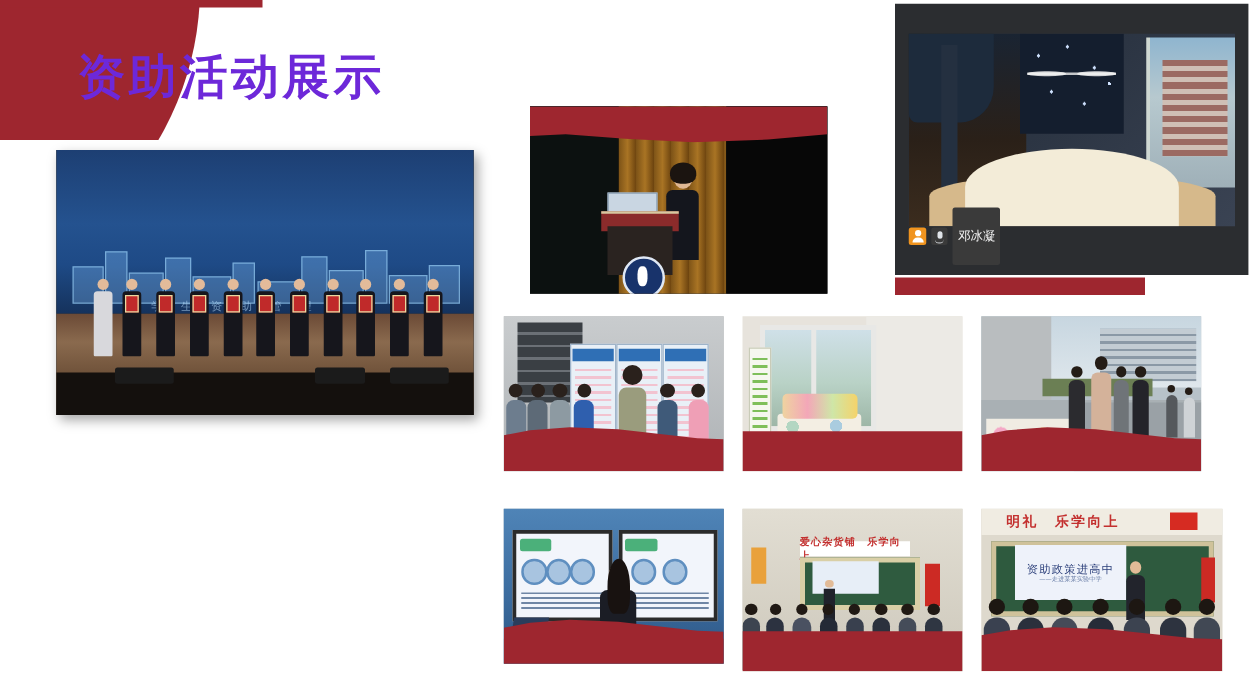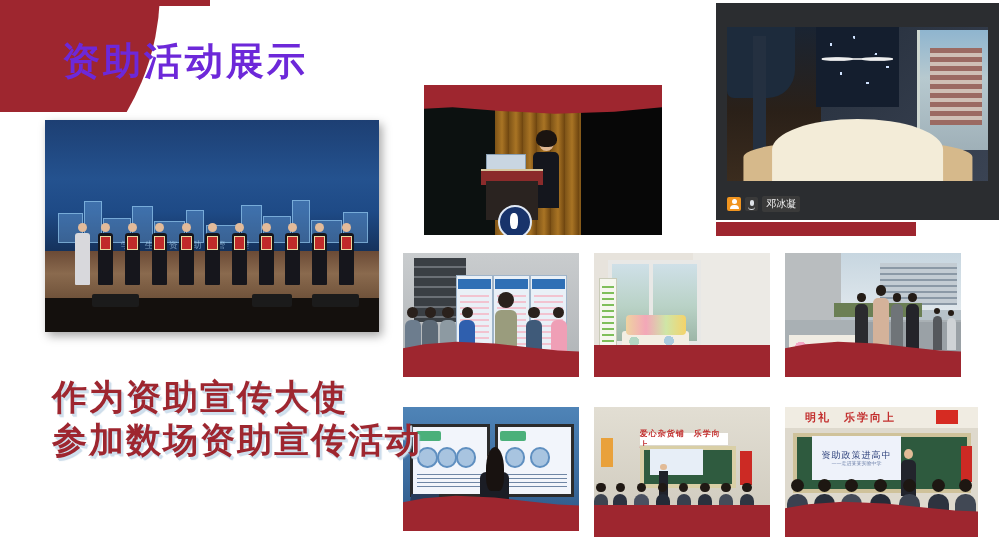--- a/index.html
+++ b/index.html
@@ -152,21 +152,21 @@
     background:#f3ecd8;border-radius:50% 50% 0 0;}
   .ph-video .coat{position:absolute;left:50%;transform:translateX(-50%);bottom:0;width:88%;height:26%;
     background:#d6b98b;border-radius:40% 40% 0 0;}
   .ph-video .namebar{position:absolute;left:4%;bottom:3.5%;display:flex;align-items:center;gap:4px;z-index:5;}
   .ph-video .avatar-ic{width:14px;height:14px;background:#f0941f;border-radius:2px;position:relative;}
   .ph-video .avatar-ic::before{content:"";position:absolute;left:4.5px;top:2px;width:5px;height:5px;border-radius:50%;background:#fff;}
   .ph-video .avatar-ic::after{content:"";position:absolute;left:2.5px;top:8px;width:9px;height:4px;border-radius:4px 4px 0 0;background:#fff;}
   .ph-video .mic-ic{width:13px;height:14px;background:#3a3a3a;position:relative;border-radius:2px;}
   .ph-video .mic-ic::before{content:"";position:absolute;left:4.5px;top:2.5px;width:4px;height:6px;border-radius:2px;background:#dfe3e8;}
   .ph-video .mic-ic::after{content:"";position:absolute;left:3px;top:9px;width:7px;height:3px;border-bottom:1.5px solid #dfe3e8;border-radius:0 0 4px 4px;}
-  .ph-video .vname{color:#f2f2f2;font-size:10px;background:#3a3a3a;padding:1px 4px;border-radius:2px;white-space:nowrap;}
+  .ph-video .vname{color:#f2f2f2;font-size:10px;background:#3a3a3a;padding:16px 4px;border-radius:2px;white-space:nowrap;}
 
   
   .ph-poster{background:#b9bcbd;}
   .ph-poster .wall{position:absolute;inset:0;background:linear-gradient(180deg,#c9ccce 0%,#aeb2b5 100%);}
   .ph-poster .lockers{position:absolute;left:6%;top:4%;width:30%;height:52%;
     background:repeating-linear-gradient(180deg,#3a3f44 0,#3a3f44 8px,#6b7076 8px,#6b7076 10px);}
   .ph-poster .board{position:absolute;top:18%;height:70%;background:#e9f0f7;border:1px solid #9fb4c9;}
   .ph-poster .board::before{content:"";position:absolute;left:4%;top:3%;right:4%;height:12%;background:#2f6fb5;}
   .ph-poster .board::after{content:"";position:absolute;left:8%;top:22%;right:8%;bottom:8%;
     background:repeating-linear-gradient(180deg,#f2c3d0 0,#f2c3d0 2px,transparent 2px,transparent 6px);}
@@ -278,24 +278,20 @@
 <body>
 
 <div class="slide">
 
   <div class="corner-swoosh"></div>
   <div class="corner-swoosh2"></div>
   <div class="corner-top-strip"></div>
 
   <div class="page-title">资助活动展示</div>
 
-  <div class="caption">
-    <span>作为资助宣传大使</span>
-    <span class="l2">参加数场资助宣传活动</span>
-  </div>
 
   <div class="photo shadowed ph-ceremony" style="left:45px;top:120px;width:334px;height:212px;">
     <div class="inner">
       <div class="sky"></div>
       <div class="skyline">
         <i style="left:2%;width:7%;height:60%"></i>
           <i style="left:10%;width:5%;height:85%"></i>
         <i style="left:16%;width:8%;height:50%"></i>
           <i style="left:25%;width:6%;height:75%"></i>
         <i style="left:32%;width:9%;height:42%"></i>

